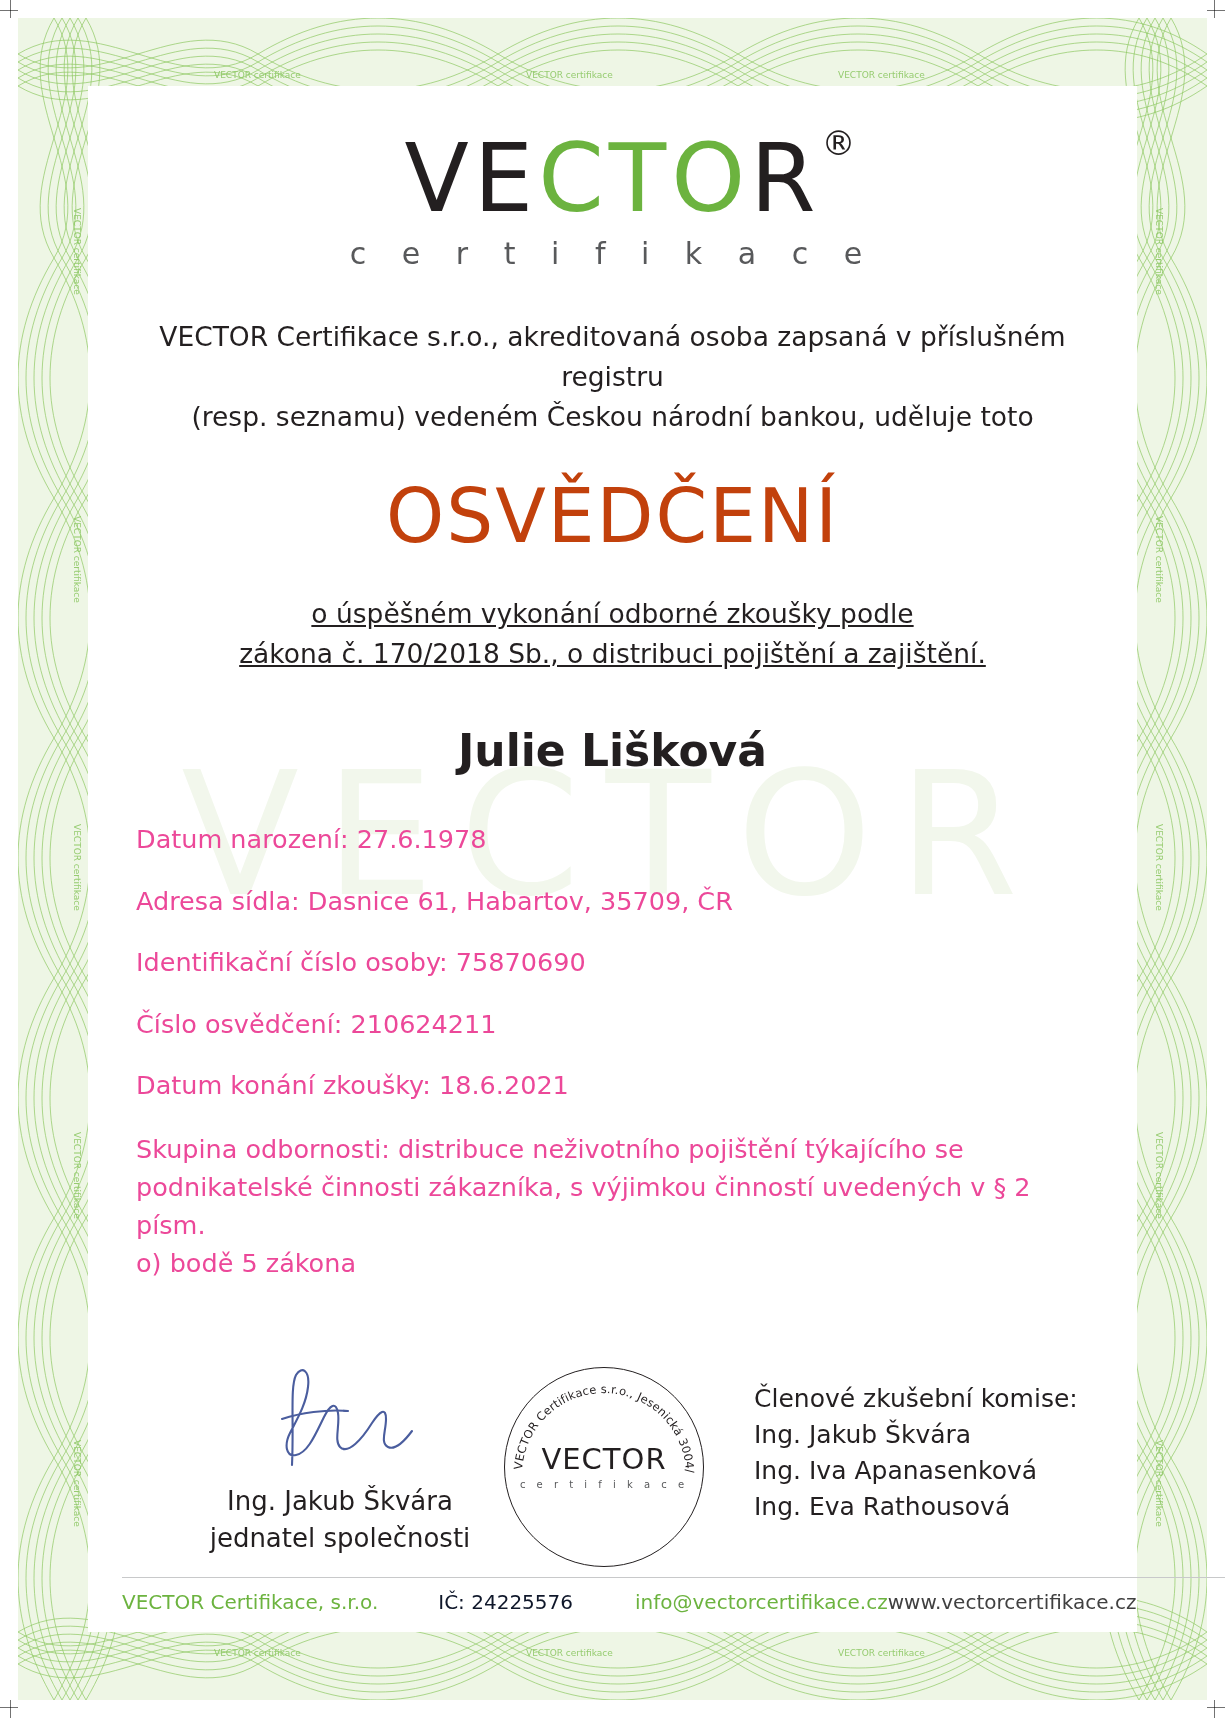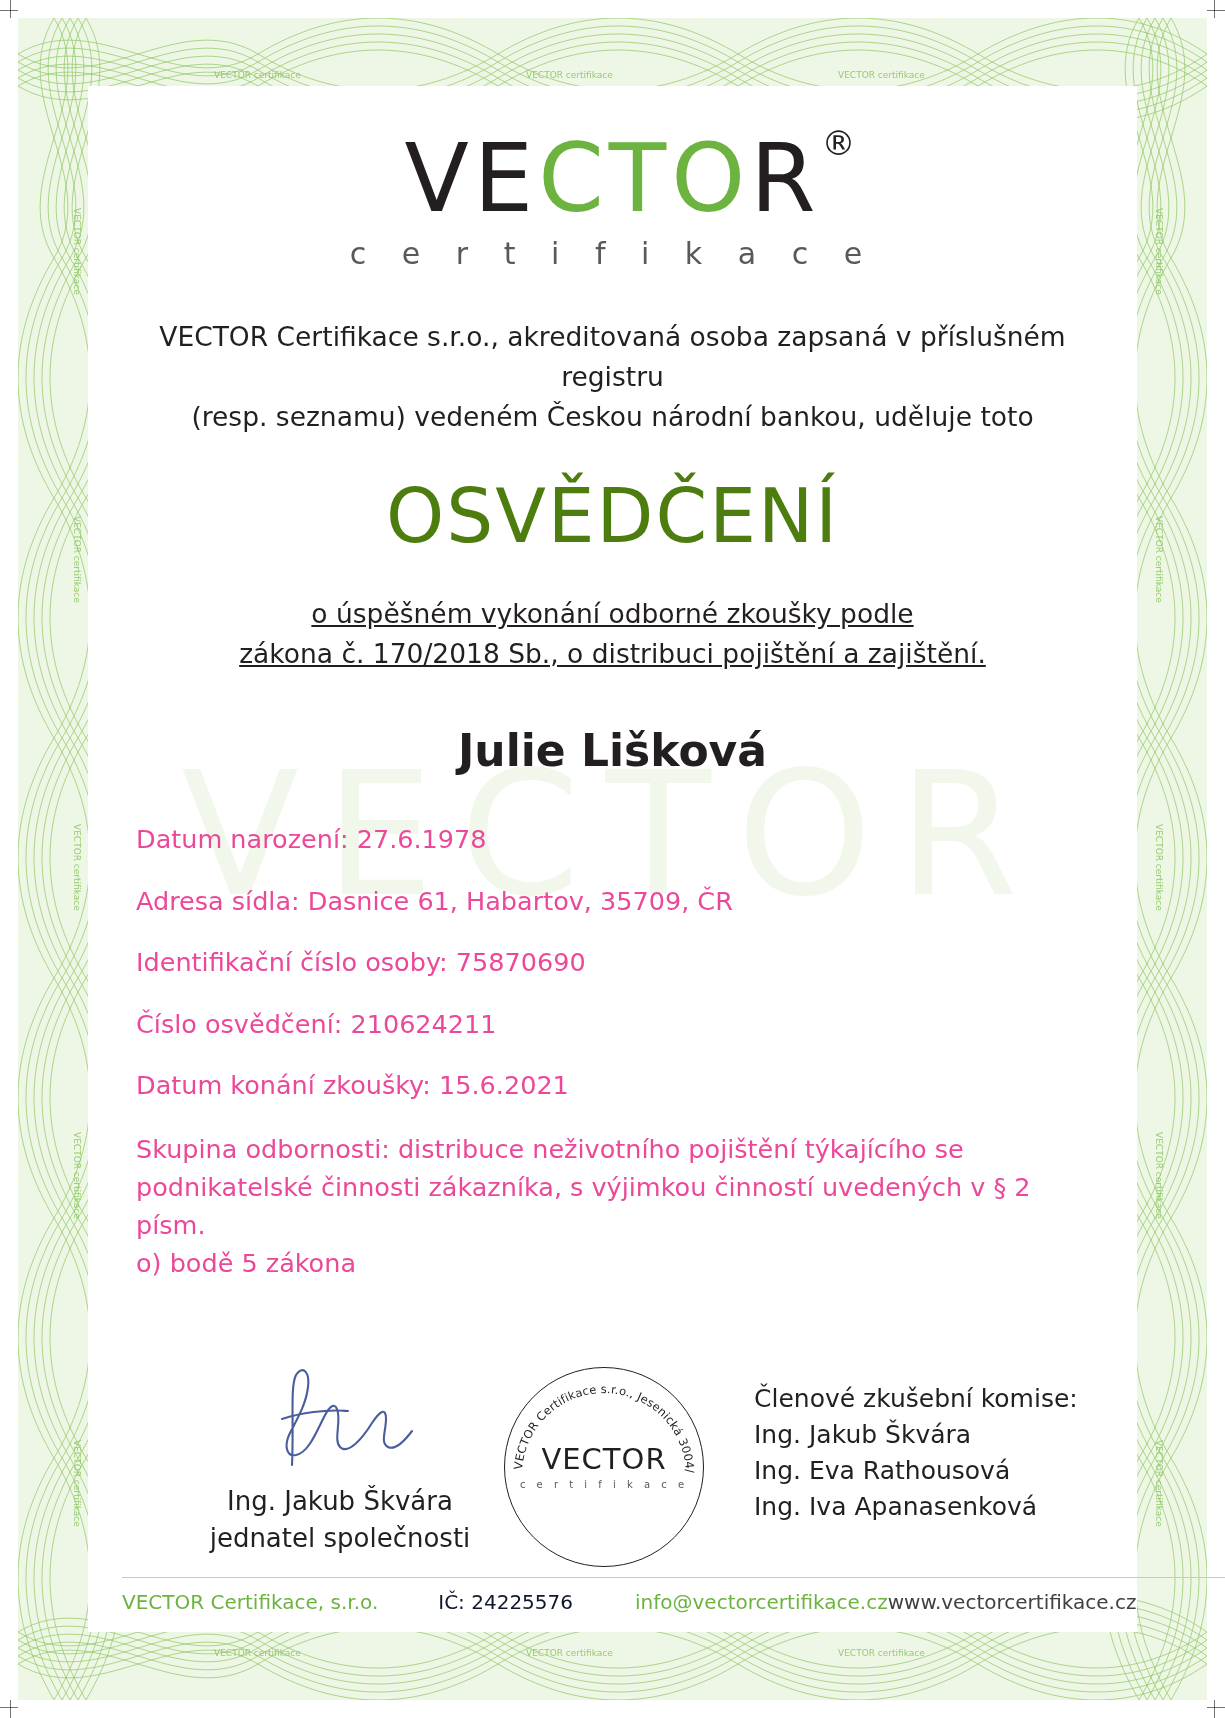--- a/index.html
+++ b/index.html
@@ -111,21 +111,21 @@
     font-size: 26.5px;
     line-height: 1.5;
     color: #231f20;
   }
 
   .title {
     margin-top: 42px;
     text-align: center;
     font-size: 74px;
     letter-spacing: 2px;
-    color: #4d7c0f;
+    color: #c2410c;
     font-weight: 400;
     line-height: 1.05;
   }
 
   .subtitle {
     margin-top: 38px;
     text-align: center;
     font-size: 26.5px;
     line-height: 1.5;
     color: #231f20;
@@ -386,21 +386,21 @@
         <div>zákona č. 170/2018 Sb., o distribuci pojištění a zajištění.</div>
       </div>
 
       <div class="person">Julie Lišková</div>
 
       <div class="details">
         <div class="detail-row">Datum narození: 27.6.1978</div>
         <div class="detail-row">Adresa sídla: Dasnice 61, Habartov, 35709, ČR</div>
         <div class="detail-row">Identifikační číslo osoby: 75870690</div>
         <div class="detail-row">Číslo osvědčení: 210624211</div>
-        <div class="detail-row">Datum konání zkoušky: 15.6.2021</div>
+        <div class="detail-row">Datum konání zkoušky: 18.6.2021</div>
         <div class="detail-row multi">Skupina odbornosti: distribuce neživotního pojištění týkajícího se</div>
         <div class="detail-row multi">podnikatelské činnosti zákazníka, s výjimkou činností uvedených v § 2 písm.</div>
         <div class="detail-row multi">o) bodě 5 zákona</div>
       </div>
 
       <div class="sig-area">
 
         <div class="sig-left">
           <div class="sig-scribble">
             <svg width="220" height="120" viewBox="0 0 220 120" aria-hidden="true">
@@ -428,22 +428,22 @@
           </div>
           <div class="stamp-inner">
             <div class="stamp-logo"><span class="blk">VE</span><span class="grn">CT</span><span class="grn">O</span><span class="blk">R</span></div>
             <div class="stamp-sub">c e r t i f i k a c e</div>
           </div>
         </div>
 
         <div class="committee">
           <div>Členové zkušební komise:</div>
           <div>Ing. Jakub Škvára</div>
+          <div>Ing. Iva Apanasenková</div>
           <div>Ing. Eva Rathousová</div>
-          <div>Ing. Iva Apanasenková</div>
         </div>
 
       </div>
     </div>
   </div>
 
   <div class="footer">
     <div class="footer-rule"></div>
     <div class="footer-row">
       <span class="f-company">VECTOR Certifikace, s.r.o.</span>

